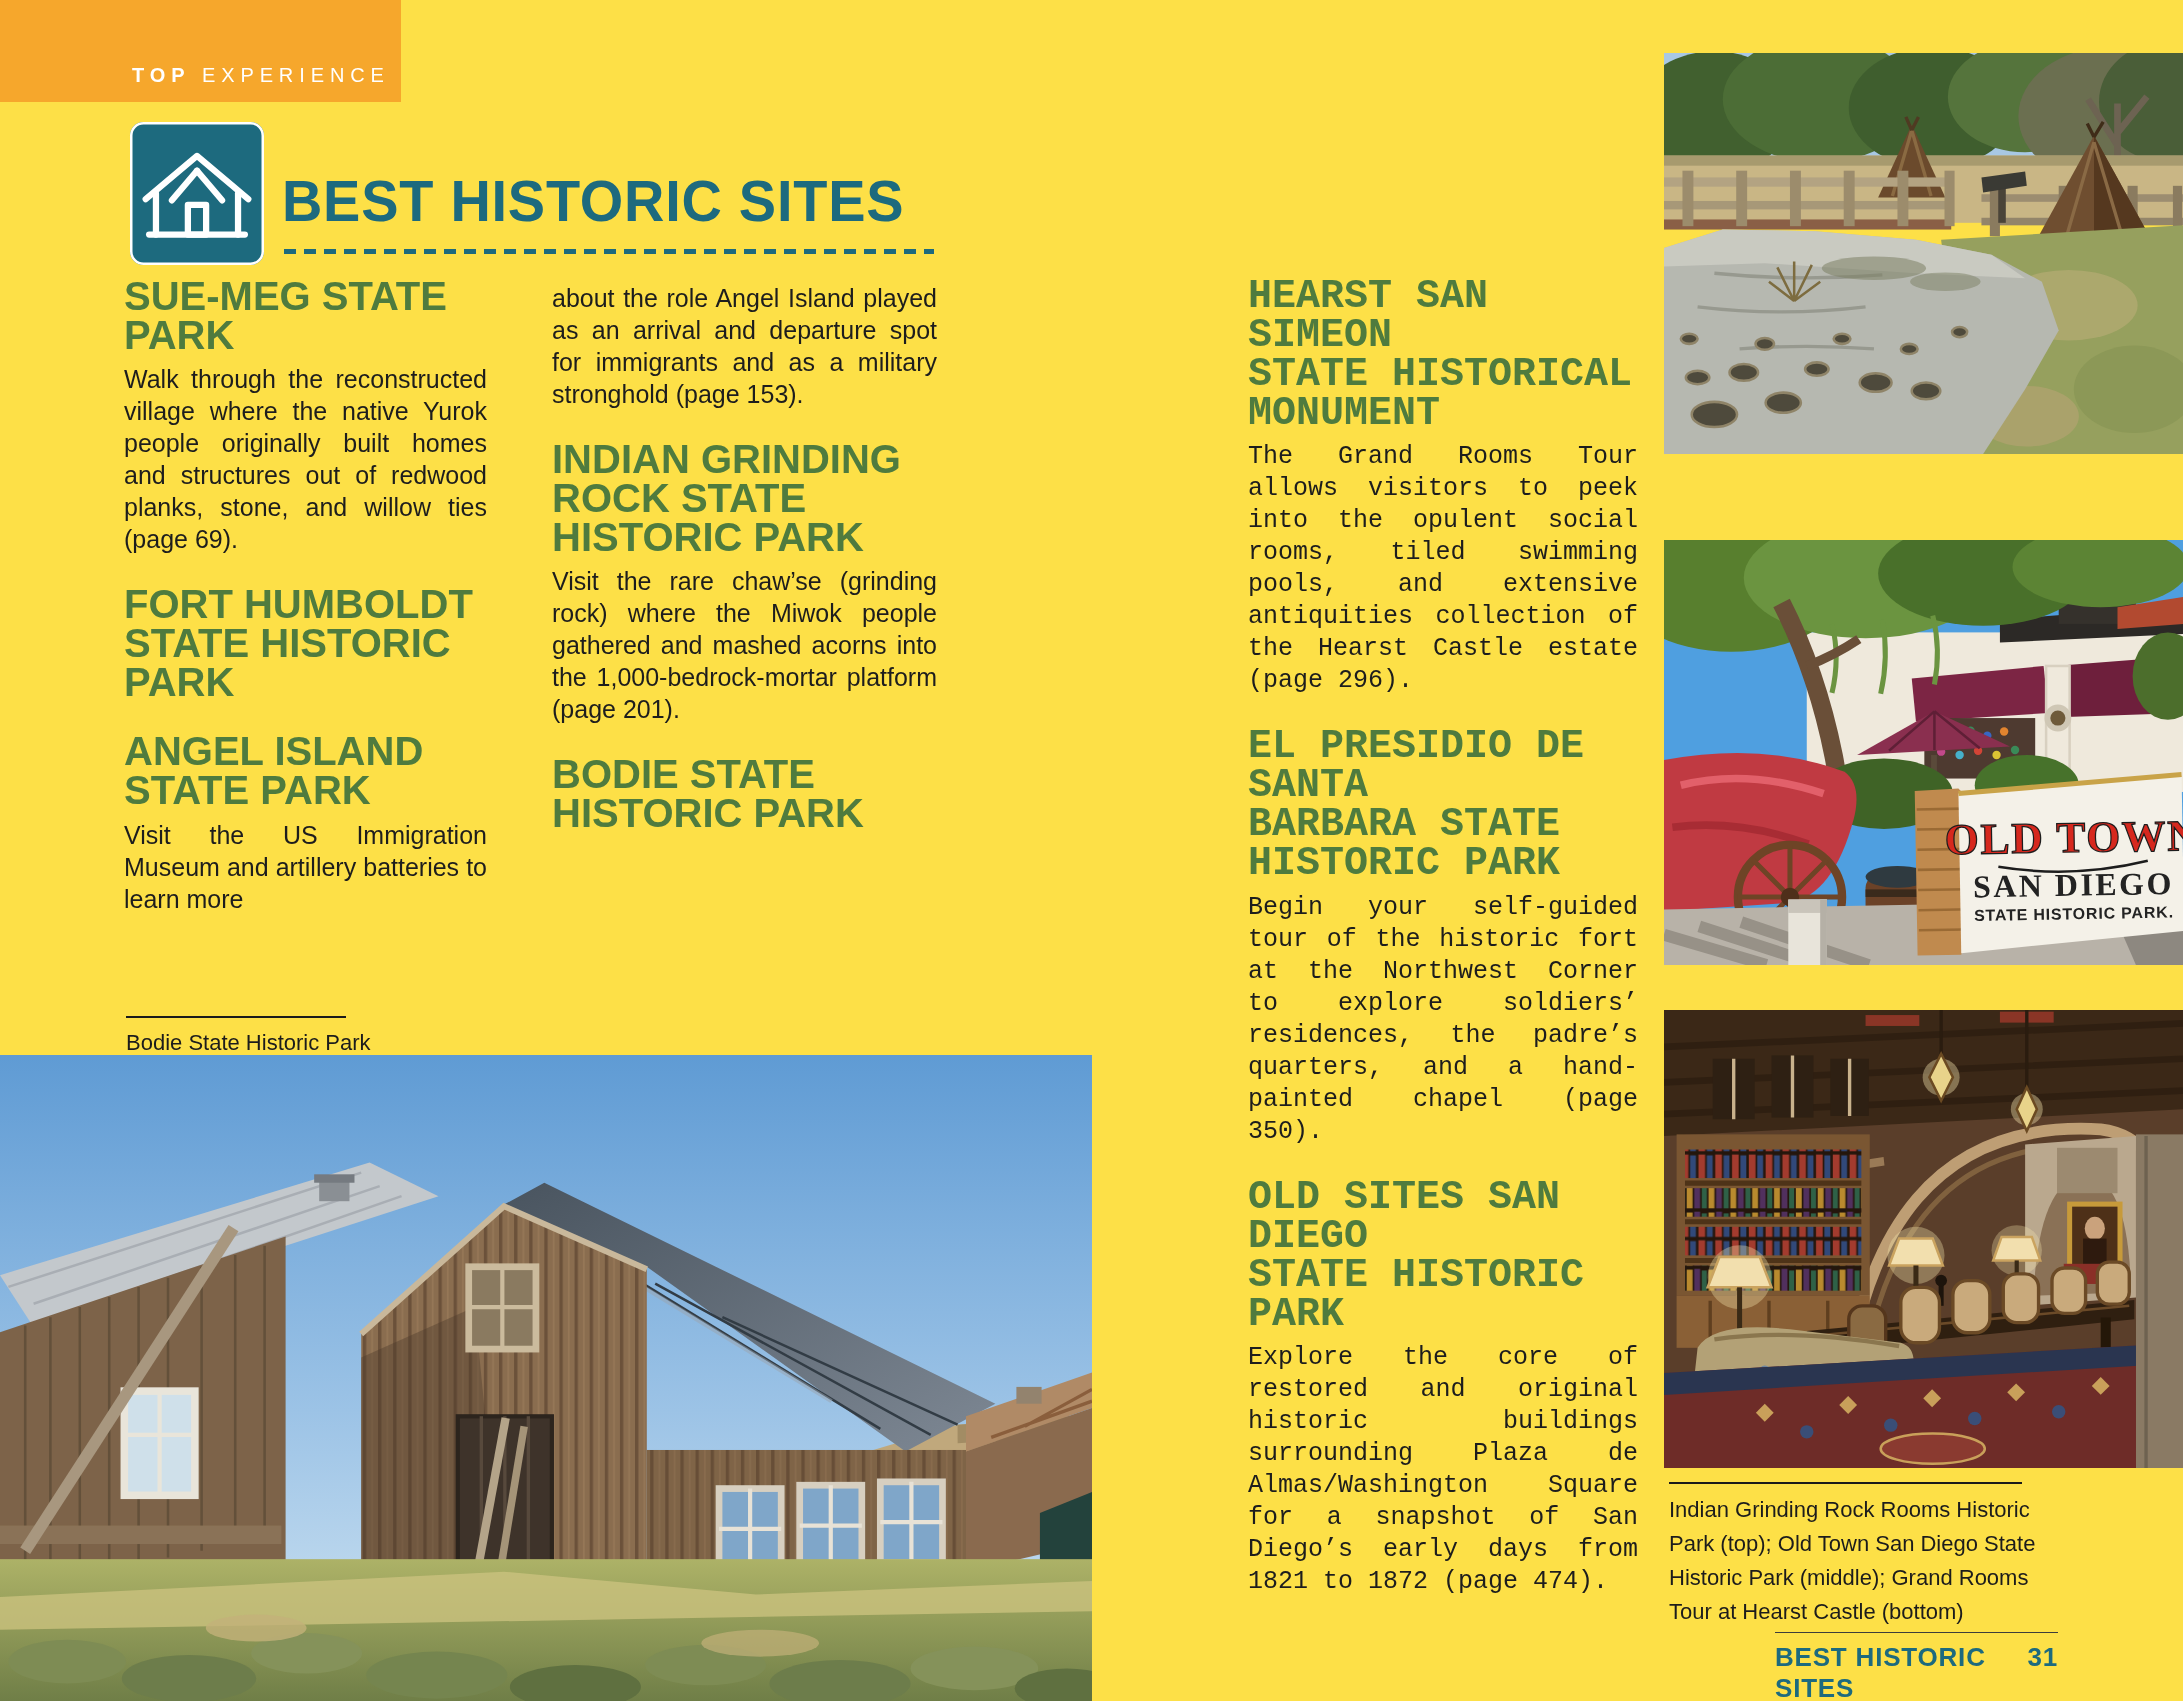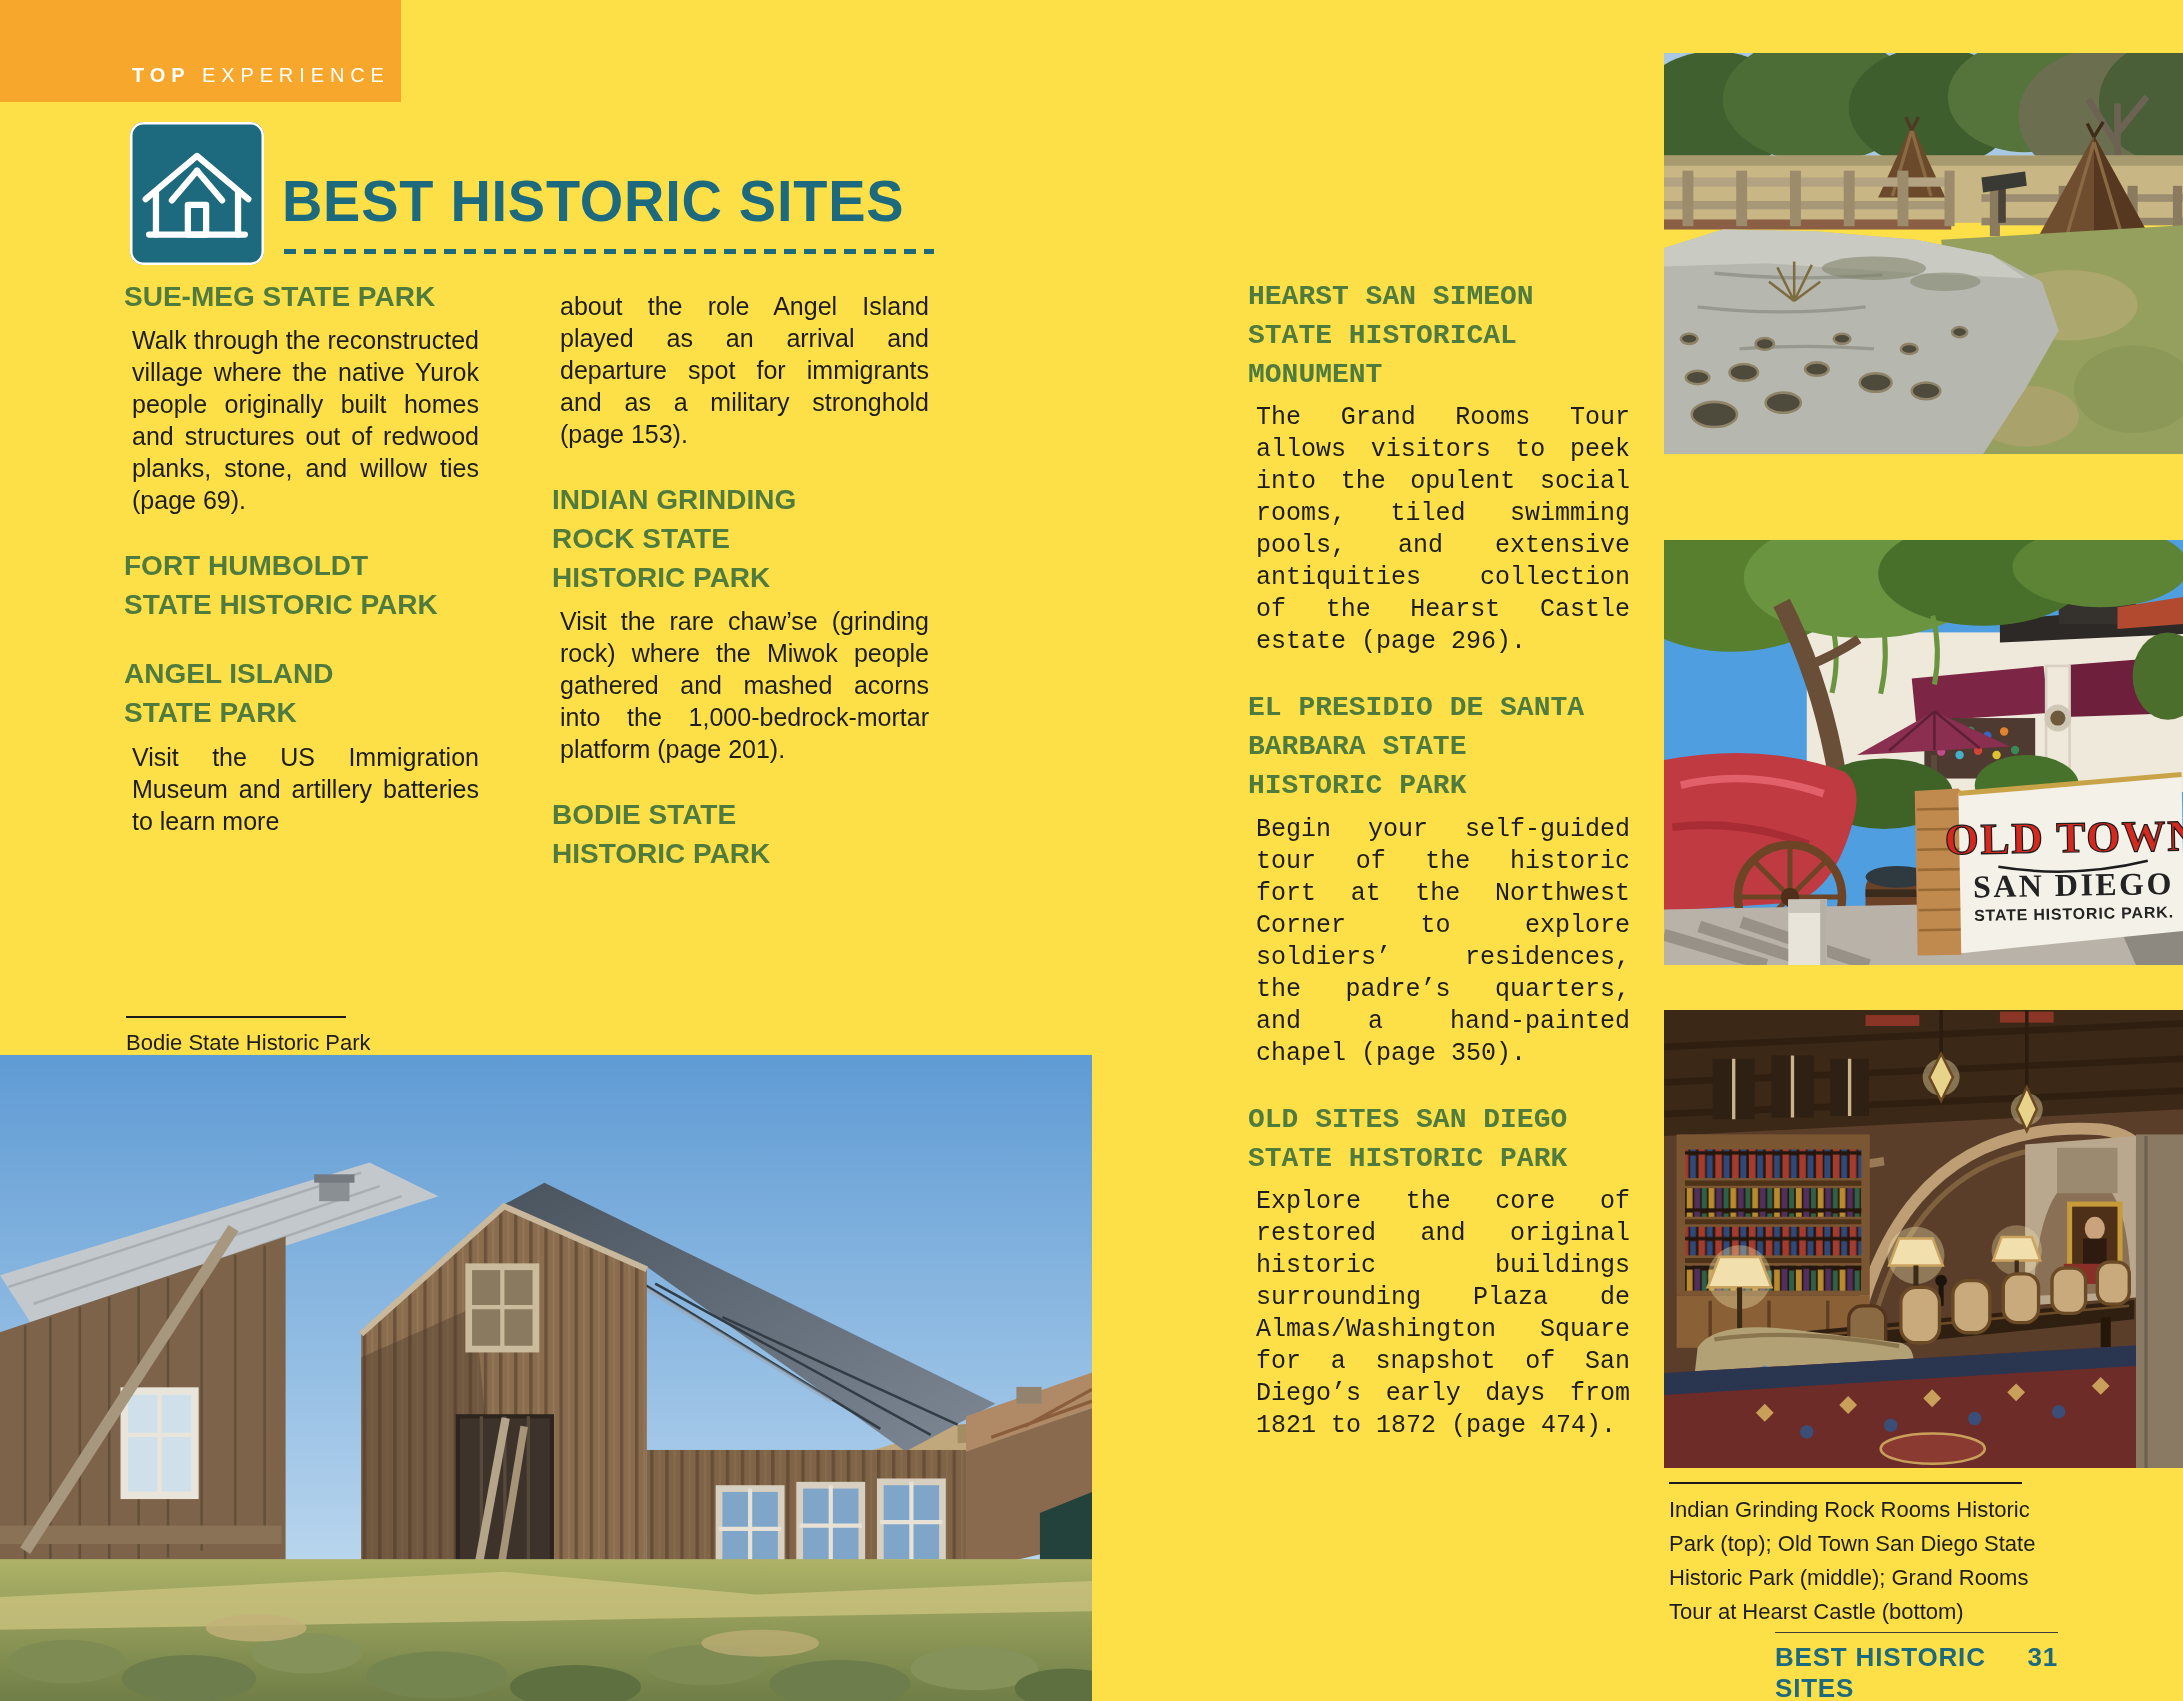--- a/index.html
+++ b/index.html
@@ -17,24 +17,24 @@
   .page-title{position:absolute;left:282px;top:168px;color:#1d6a7e;font-size:57px;font-weight:bold;
               letter-spacing:0.8px;white-space:nowrap;transform:scaleX(.98);transform-origin:left;}
   .title-underline{position:absolute;left:284px;top:249px;width:650px;height:5px;
               background:repeating-linear-gradient(90deg,#1d6a7e 0 11.8px,transparent 11.8px 20px);}
 
   
   .col{position:absolute;top:277px;}
   .col-1{left:124px;width:363px;}
   .col-2{left:552px;width:385px;padding-top:5px;}
   .col-3{left:1248px;width:390px;font-family:Liberation Mono, monospace;}
-  .park-heading{margin:30px 0 8.4px 0;font-size:28px;line-height:39px;font-weight:bold;color:#4f7b3e;
+  .park-heading{margin:30px 0 8.4px 0;font-size:40px;line-height:39px;font-weight:bold;color:#4f7b3e;
               white-space:pre-line;letter-spacing:0;}
   .col .park-heading:first-child{margin-top:0;}
-  .park-body{margin:8px;font-size:25px;line-height:32px;color:#1d1d1d;text-align:justify;}
+  .park-body{margin:0;font-size:25px;line-height:32px;color:#1d1d1d;text-align:justify;}
 
   
   .caption-rule{position:absolute;height:0;border-top:2.5px solid #1a1a1a;}
   .rule-left{left:126px;top:1016px;width:220px;}
   .rule-right{left:1669px;top:1482px;width:353px;}
   .caption{position:absolute;font-size:22px;line-height:34px;color:#1c1c1c;}
   .caption-left{left:126px;top:1026px;width:353px;}
   .caption-right{left:1669px;top:1493px;width:401px;}
   .footer-rule{position:absolute;left:1775px;top:1632px;width:283px;border-top:1.7px solid #3c3c3c;}
   .footer{position:absolute;left:1775px;top:1642px;width:283px;display:flex;justify-content:space-between;

